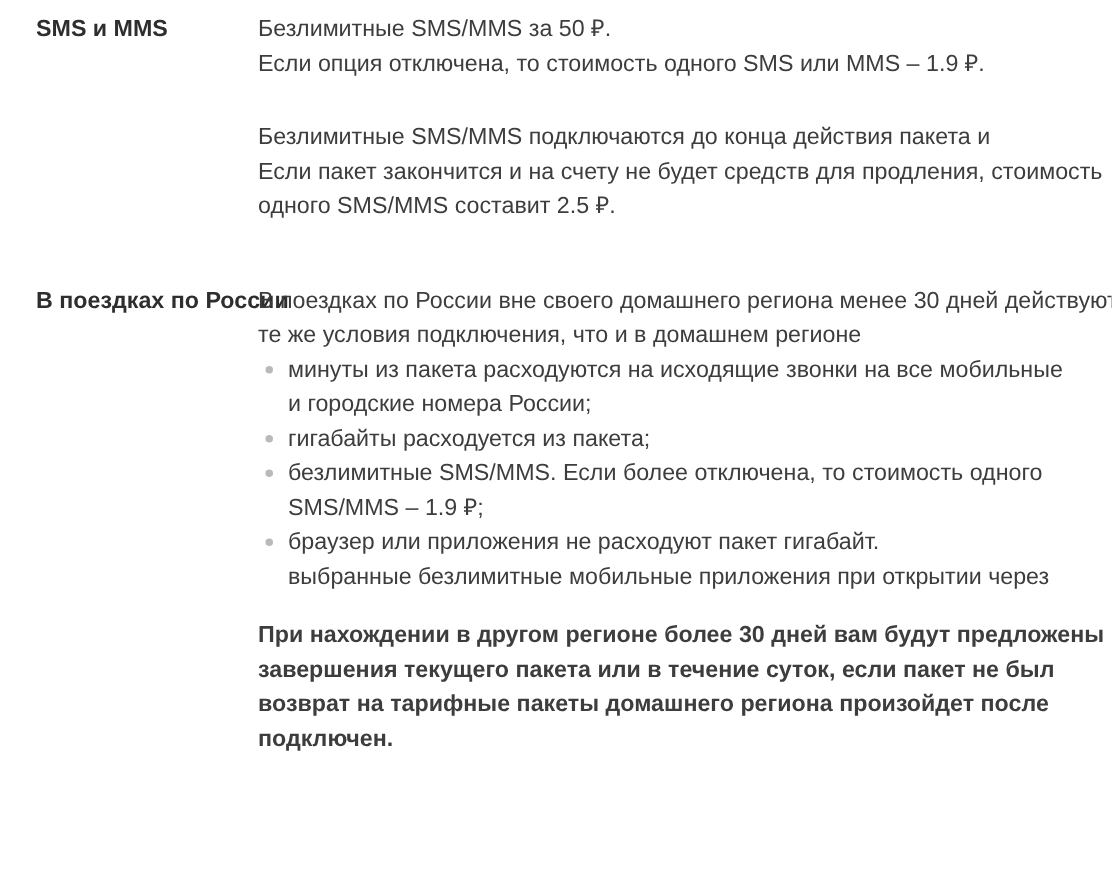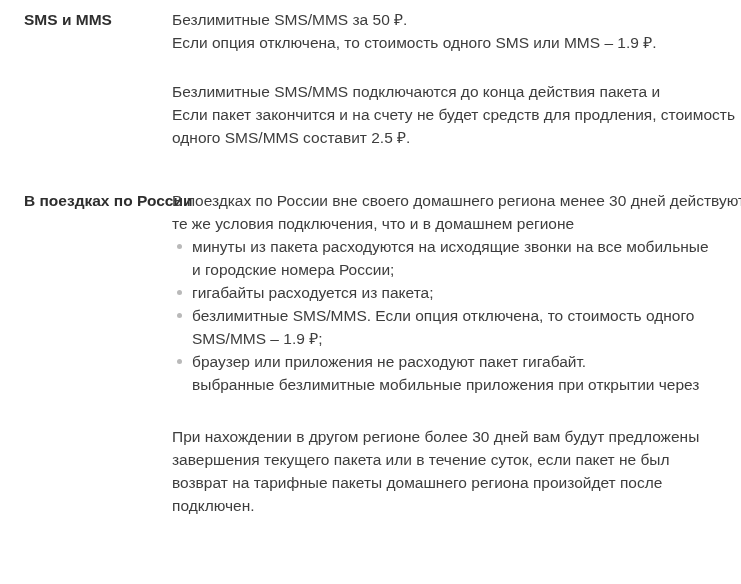--- a/index.html
+++ b/index.html
@@ -32,21 +32,21 @@
   .bullet-list { margin: 0; }
   .bullet-item { display: flex; align-items: flex-start; }
   .dot {
     flex: 0 0 5px;
     width: 5px; height: 5px;
     border-radius: 50%;
     background: #b9b9b9;
     margin: 9px 10px 0 5px;
   }
   .bullet-text { flex: 1 1 auto; min-width: 0; }
-  .closing { margin-top: 29px; }
+  .closing { margin-top: 16px; font-weight: bold; }
 </style>
 </head>
 <body>
 
 <div class="page">
 
   <div class="section">
     <div class="label-col">SMS и MMS</div>
     <div class="content-col">
       <div class="para">
@@ -84,21 +84,21 @@
         <div class="bullet-item">
           <span class="dot"></span>
           <div class="bullet-text">
             <div class="line">гигабайты расходуется из пакета;</div>
           </div>
         </div>
 
         <div class="bullet-item">
           <span class="dot"></span>
           <div class="bullet-text">
-            <div class="line">безлимитные SMS/MMS. Если опция отключена, то стоимость одного</div>
+            <div class="line">безлимитные SMS/MMS. Если более отключена, то стоимость одного</div>
             <div class="line">SMS/MMS – 1.9 ₽;</div>
           </div>
         </div>
 
         <div class="bullet-item">
           <span class="dot"></span>
           <div class="bullet-text">
             <div class="line">браузер или приложения не расходуют пакет гигабайт.</div>
             <div class="line">выбранные безлимитные мобильные приложения при открытии через</div>
           </div>

